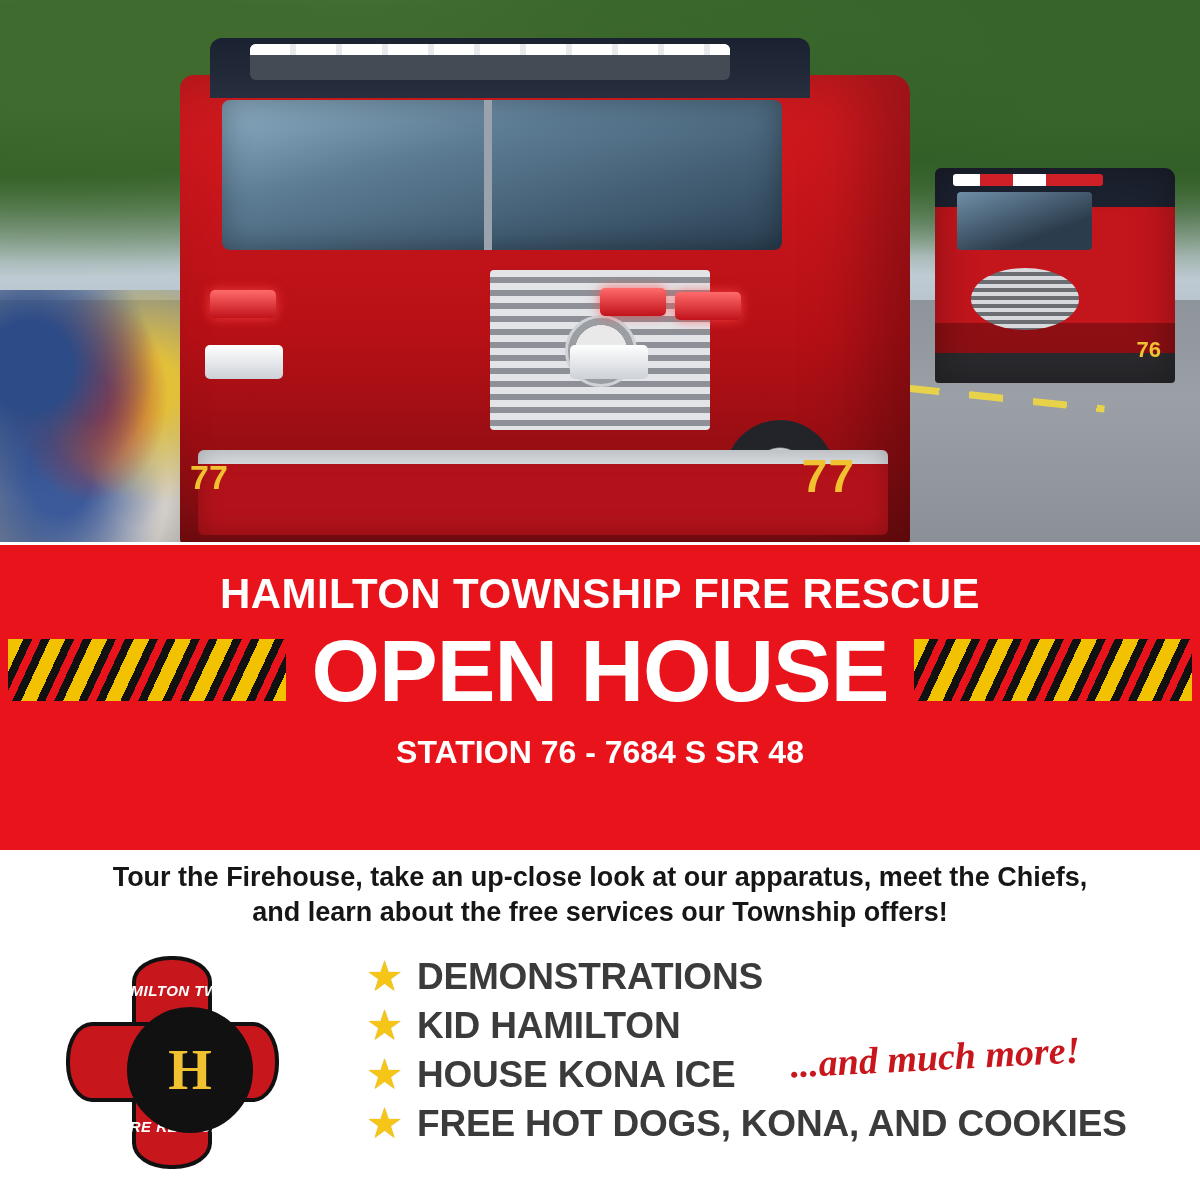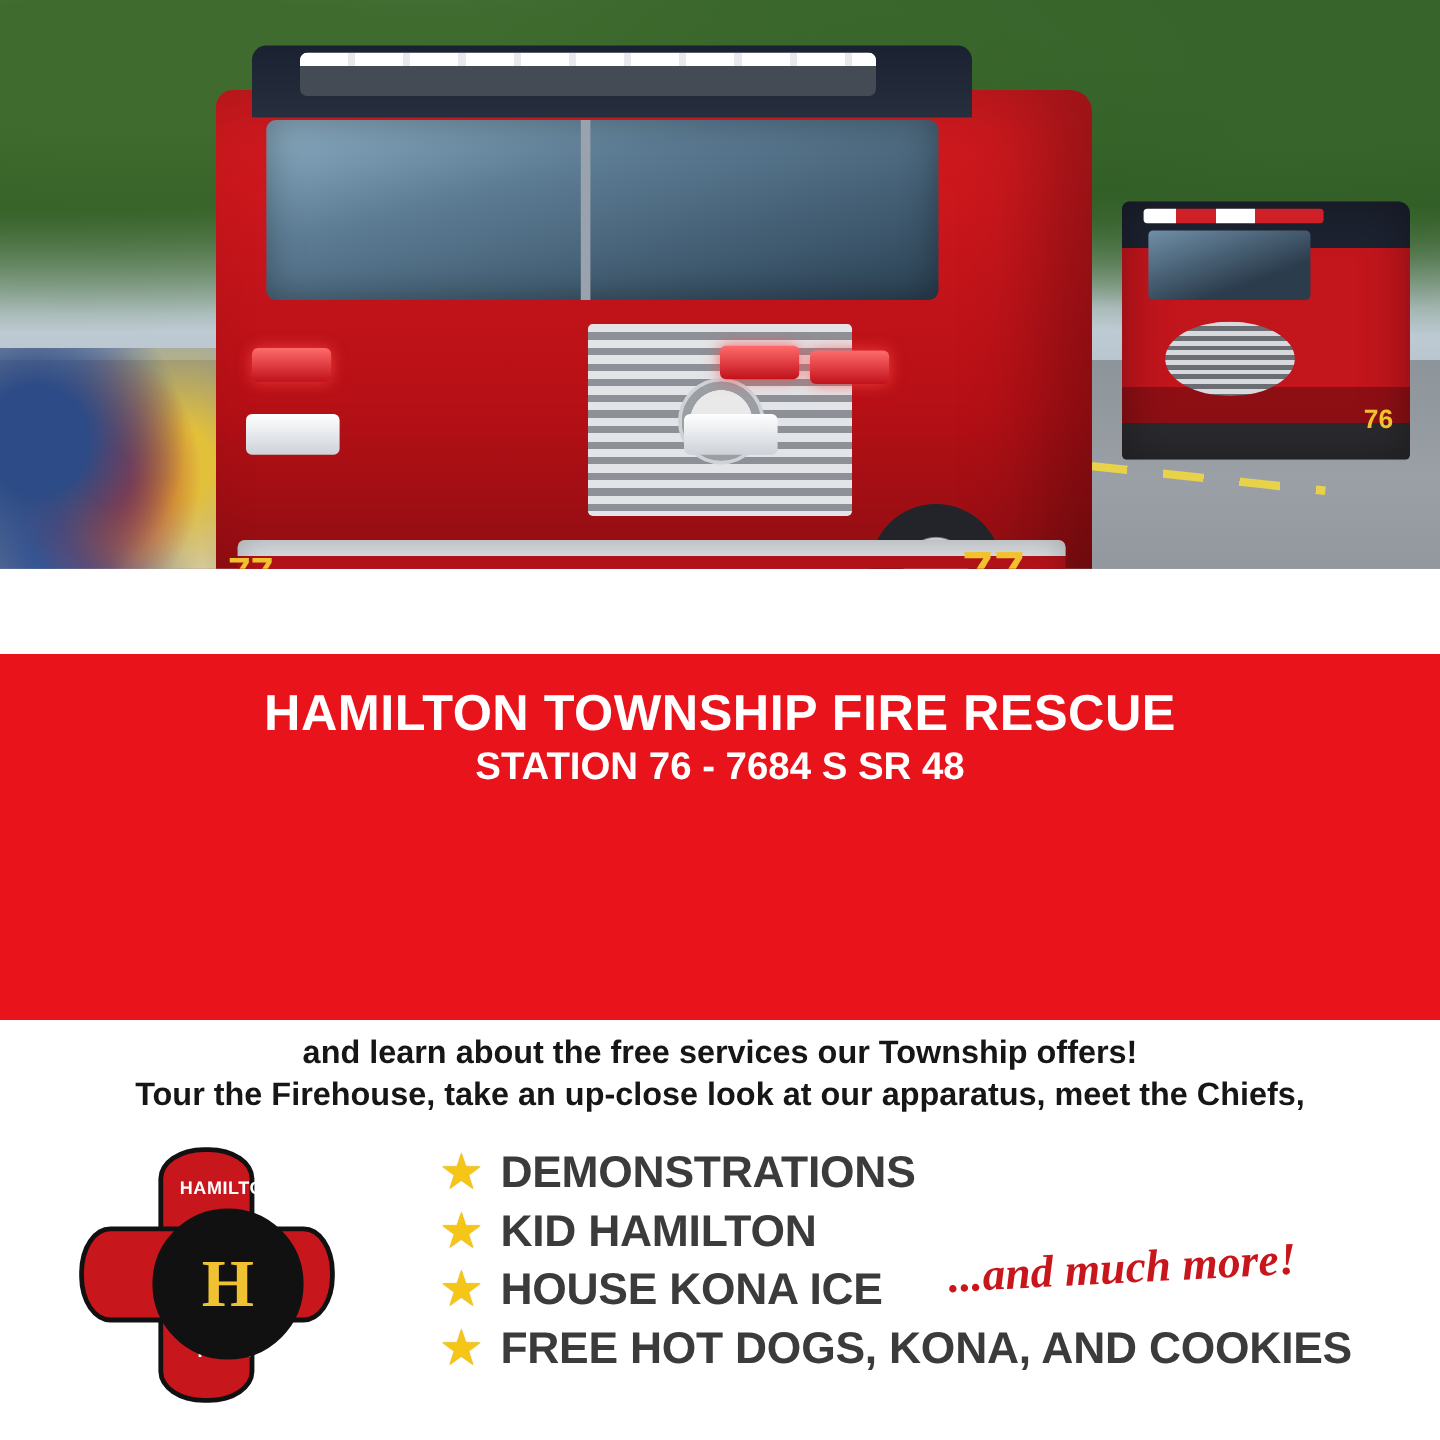--- a/index.html
+++ b/index.html
@@ -13,21 +13,21 @@
     overflow: hidden;
     font-family: "Liberation Sans", sans-serif;
     position: relative;
   }
 
   
   .photo {
     position: absolute;
     left: 0; top: 0;
     width: 1200px;
-    height: 474px;
+    height: 542px;
     overflow: hidden;
     background: linear-gradient(to bottom, #7d99b4 0%, #9fb4c6 28%, #b9c3c9 52%, #8e9499 100%);
   }
   
   .photo .trees {
     position: absolute;
     left: 0; top: 0; width: 1200px; height: 300px;
     background:
       radial-gradient(ellipse at 10% 18%, #3f6b2e 0 16%, rgba(63,107,46,0) 60%),
       radial-gradient(ellipse at 3% 40%, #2f5a23 0 22%, rgba(47,90,35,0) 62%),
@@ -269,22 +269,22 @@
     width: 118px; height: 118px;
     border-radius: 50%;
     background: #111;
     border: 4px solid #111;
     color: #f0c232;
     display:flex; align-items:center; justify-content:center;
     font-size: 56px; font-weight: bold;
     font-family: "Liberation Serif", serif;
   }
   .logo-top-text, .logo-bottom-text {
-    position:absolute; left:0; width: 205px; text-align:right;
-    color:#ffffff; font-size: 15px; font-weight:bold; letter-spacing:.5px;
+    position:absolute; left:0; width: 205px; text-align:center;
+    color:#ffffff; font-size: 15px; font-weight:bold; letter-spacing:.5px;font-style:italic;
   }
   .logo-top-text { top: 26px; }
   .logo-bottom-text { bottom: 26px; }
 
   
   .bullets {
     position: absolute;
     left: 368px; top: 958px;
     width: 820px;
   }
@@ -347,28 +347,33 @@
     <div class="t1-wheel" style="left:545px; top:400px; width:110px; height:110px;"></div>
     <div class="t1-bumper"></div>
     <div class="t1-num">77</div>
     <div class="t1-num2">77</div>
   </div>
 </div>
 
 <div class="banner">
   <div class="banner-title">HAMILTON TOWNSHIP FIRE RESCUE</div>
 
+  <div class="hazard-row">
+    <div class="hazard left"></div>
+    <div class="hazard right"></div>
+    <div class="open-house">OPEN HOUSE</div>
+  </div>
 
 
   <div class="banner-line3">STATION 76 - 7684 S SR 48</div>
 </div>
 
 <div class="desc">
+  <div>Tour the Firehouse, take an up-close look at our apparatus, meet the Chiefs,</div>
   <div>and learn about the free services our Township offers!</div>
-  <div>Tour the Firehouse, take an up-close look at our apparatus, meet the Chiefs,</div>
 </div>
 
 <div class="logo">
   <div class="maltese">
     <div class="arm v"></div>
     <div class="arm h"></div>
     <div class="logo-top-text">HAMILTON TWP</div>
     <div class="logo-bottom-text">FIRE RESCUE</div>
     <div class="logo-center">H</div>
   </div>

